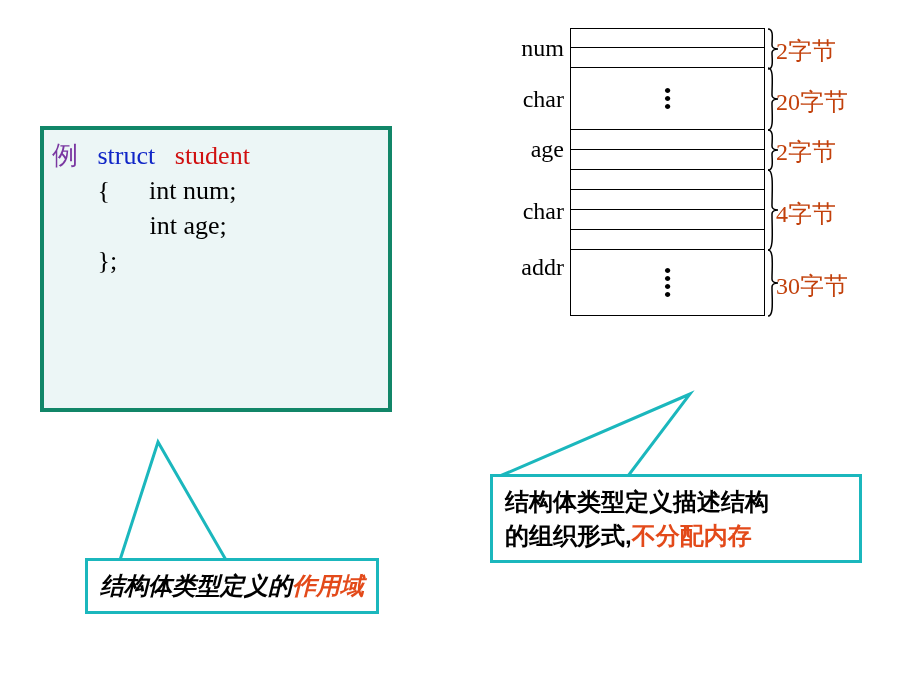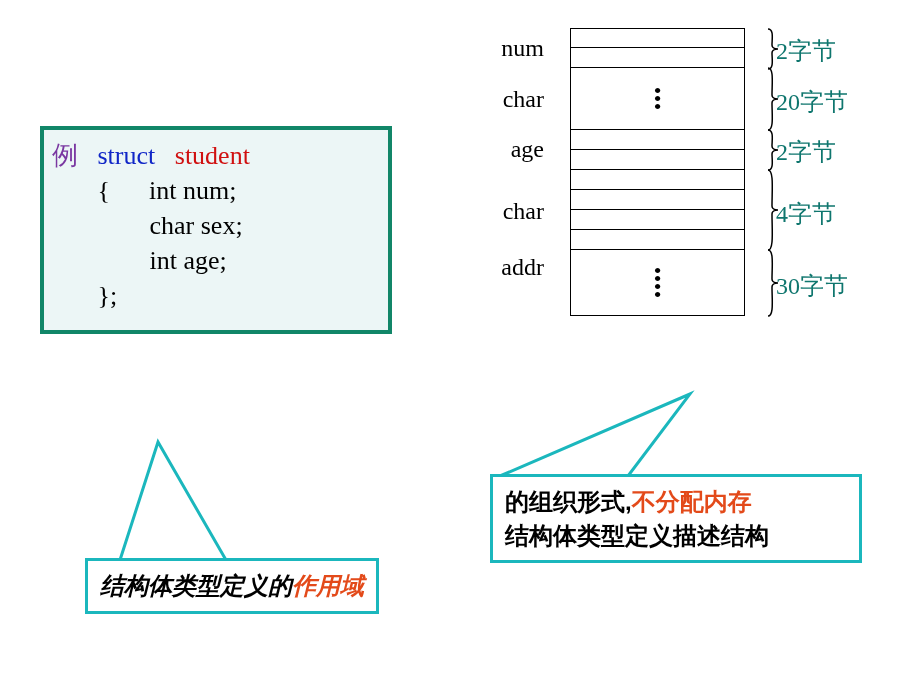--- a/index.html
+++ b/index.html
@@ -11,41 +11,41 @@
     font-family: "Times New Roman", "SimSun", serif;
     overflow: hidden;
   }
 
   
   .code-box {
     position: absolute;
     left: 40px;
     top: 126px;
     width: 352px;
-    height: 208px;
+    height: 286px;
     background: #ecf6f6;
     border: 4px solid #118668;
     box-sizing: border-box;
     padding: 8px 8px 8px 8px;
     font-size: 26px;
     line-height: 1.35;
   }
   .code-box .kw-struct { color: #1026c7; }
   .code-box .kw-student { color: #d01010; }
   .code-box .lbl-ex { color: #7a37a1; }
   .row {
     white-space: pre;
   }
 
   
   .memtable {
     position: absolute;
     left: 570px;
     top: 28px;
-    width: 175px;
+    width: 195px;
   }
   .memcell {
     border: 1px solid #000;
     border-top: none;
     height: 20px;
     box-sizing: border-box;
     position: relative;
   }
   .memcell.first {
     border-top: 1px solid #000;
@@ -71,21 +71,21 @@
     position: absolute;
     right: 200px;
     font-size: 24px;
     color: #000;
     white-space: nowrap;
   }
   .mem-label-right {
     position: absolute;
     left: 205px;
     font-size: 24px;
-    color: #0f766e;
+    color: #c2410c;
     white-space: nowrap;
   }
 
   
   .callout {
     position: absolute;
     border: 3px solid #1bb7bd;
     background: #fff;
     padding: 8px 12px;
     font-family: "SimHei","Microsoft YaHei",sans-serif;
@@ -119,21 +119,20 @@
     stroke: #000;
     stroke-width: 1.5;
   }
 </style>
 </head>
 <body>
 
 <div class="code-box">
   <div class="row"><span class="lbl-ex">例</span>   <span class="kw-struct">struct</span>   <span class="kw-student">student</span></div>
   <div class="row">       <span>{</span>      <span>int num;</span></div>
-  <div class="row">               <span>char sex;</span></div>
   <div class="row">               <span>int age;</span></div>
   <div class="row">       <span>};</span></div>
 </div>
 
 <div class="memtable">
 
   <div class="memcell first">
     <div class="mem-label-left" style="top:6px">num</div>
     <div class="mem-label-right" style="top:6px">2字节</div>
     <svg class="brace-svg" style="left:195px;top:0" width="14" height="40">
@@ -197,15 +196,15 @@
 
 <svg class="pointer" style="left:0;top:0" width="920" height="690">
   <polygon points="500,476 690,394 628,476"></polygon>
 </svg>
 
 <div id="callout1" class="callout">
   <span>结构体类型定义的</span><span class="red">作用域</span>
 </div>
 
 <div id="callout2" class="callout">
+  <div>结构体类型定义描述结构</div>
   <div><span>的组织形式,</span><span class="red">不分配内存</span></div>
-  <div>结构体类型定义描述结构</div>
 </div>
 
 </body></html>

